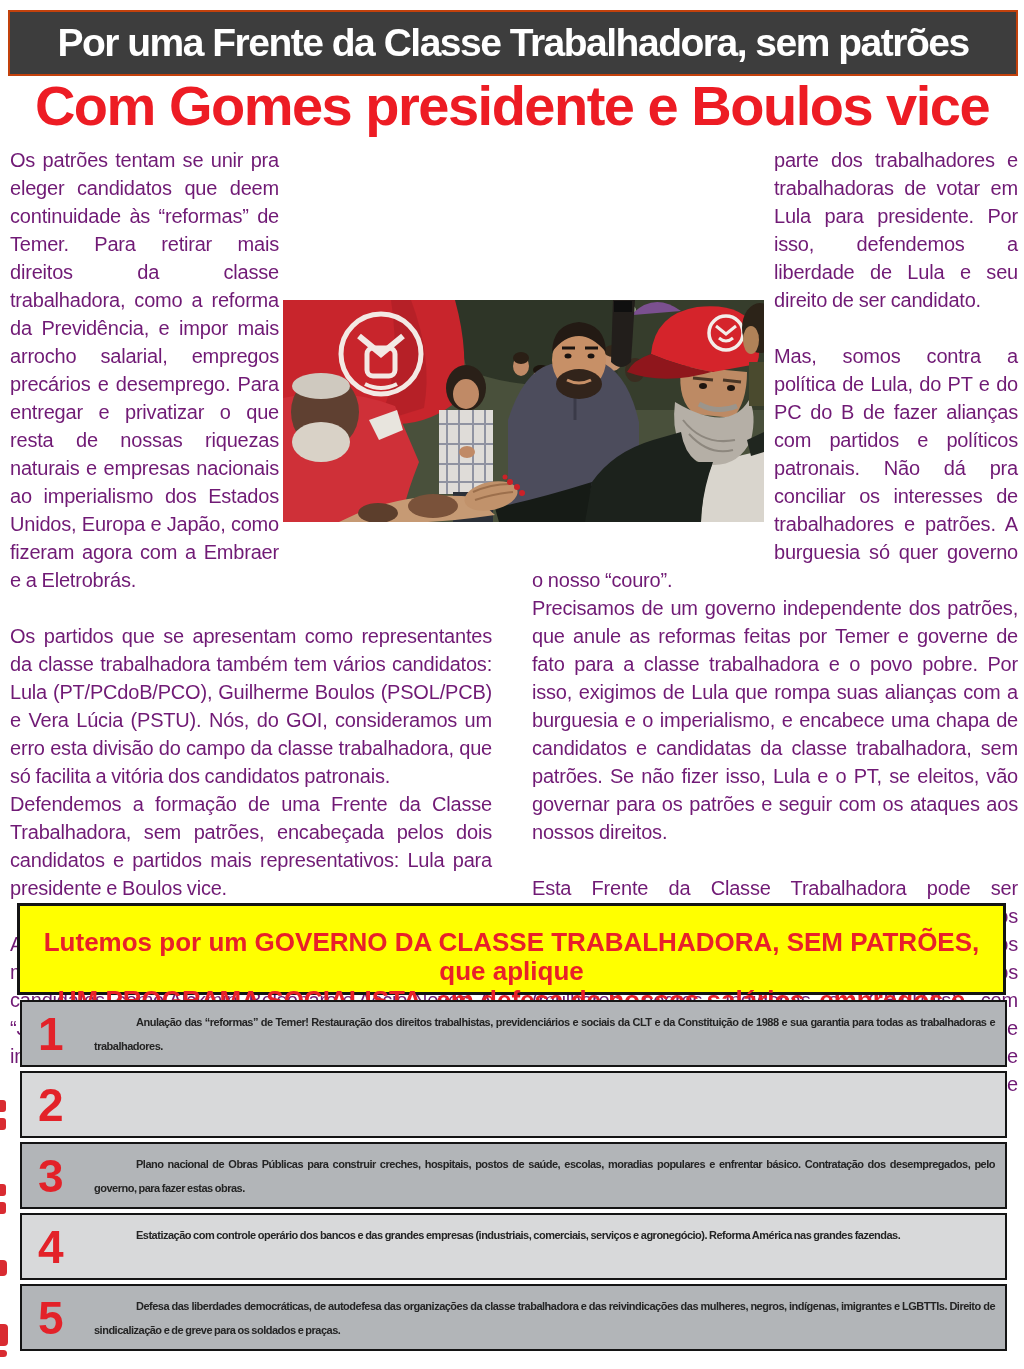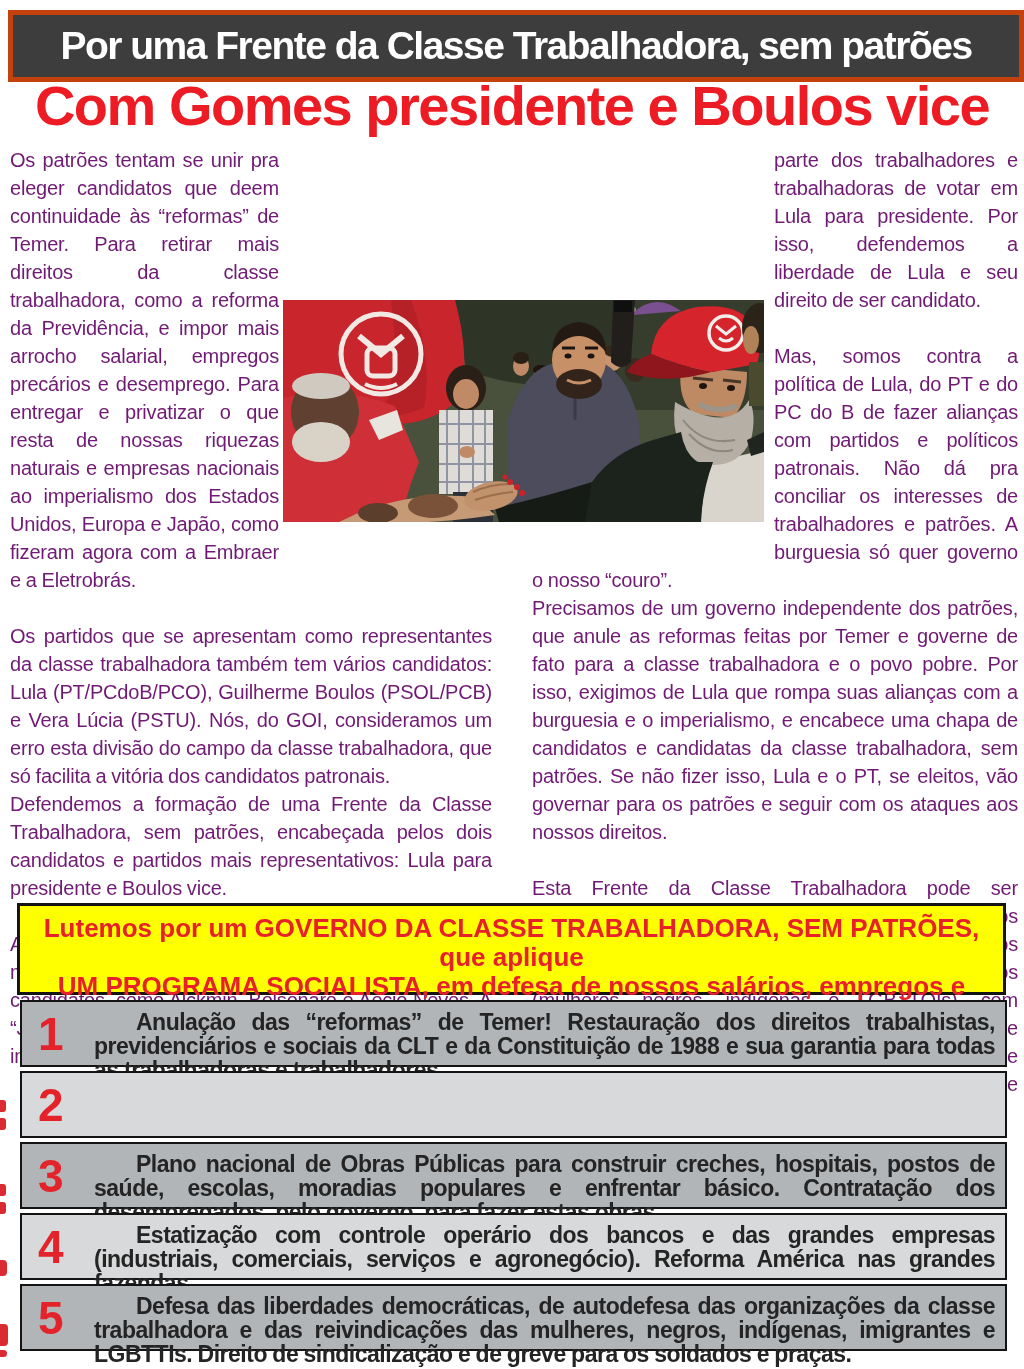--- a/index.html
+++ b/index.html
@@ -1,21 +1,21 @@
 <!DOCTYPE html>
 <html><head>
 <meta charset="utf-8">
 <style>
   html,body{margin:0;padding:0;background:#ffffff;}
   .page{position:relative;width:1024px;height:1369px;background:#ffffff;overflow:hidden;
         font-family:"Liberation Sans",sans-serif;}
 
   
   .banner{position:absolute;left:8px;top:10px;width:1006px;height:62px;background:#3d3d3d;
-          border:5px solid #c2410c;display:flex;align-items:center;justify-content:center;}
+          border:2px solid #c2410c;display:flex;align-items:center;justify-content:center;}
   .banner span{color:#ffffff;font-size:39px;font-weight:700;letter-spacing:-1.5px;white-space:nowrap;}
 
   
   .headline{position:absolute;left:0;top:76px;width:1024px;text-align:center;color:#ed1c24;
             font-size:56px;font-weight:700;letter-spacing:-1.5px;line-height:60px;}
 
   
   .col{position:absolute;font-size:20px;line-height:28px;color:#701a75;text-align:justify;
        letter-spacing:-0.2px;word-spacing:-0.5px;}
   .col p{margin:0;}
@@ -25,31 +25,31 @@
   .spacer-r{float:right;width:213px;height:284px;margin-top:148px;}
   .spacer-l{float:left;width:242px;height:262px;margin-top:150px;}
 
   
   .photo{position:absolute;left:283px;top:300px;width:481px;height:222px;overflow:hidden;}
   .photo svg{display:block;}
 
   
   .callout{position:absolute;left:17px;top:903px;width:989px;height:92px;background:#ffff00;
            border:3px solid #141414;box-sizing:border-box;text-align:center;
-           color:#e8202a;font-weight:700;font-size:26px;line-height:29px;padding-top:8px;}
+           color:#e8202a;font-weight:700;font-size:26px;line-height:29px;padding-top:22px;}
   .callout span{display:block;}
 
   
   .measures{position:absolute;left:20px;top:1000px;width:987px;}
   .measure{position:relative;box-sizing:border-box;height:67px;margin-bottom:4px;
            border:2px solid #141414;}
   .m-dark{background:#b2b5b8;}
   .m-light{background:#d8d9da;}
   .m-num{position:absolute;left:16px;top:8px;color:#e32229;font-size:46px;font-weight:700;line-height:48px;}
-  .m-text{margin:0 10px 0 72px;padding-top:8px;text-indent:42px;font-size:23px;line-height:24px;
+  .m-text{margin:0 10px 0 72px;padding-top:8px;text-indent:42px;font-size:11px;line-height:24px;
           font-weight:700;color:#242424;text-align:justify;letter-spacing:-0.5px;word-spacing:-0.5px;}
 
   
   .mark{position:absolute;background:#d92b31;}
   .mk1a{left:0;top:1100px;width:6px;height:12px;border-radius:0 3px 3px 0;}
   .mk1b{left:0;top:1118px;width:6px;height:12px;border-radius:0 3px 3px 0;}
   .mk2a{left:0;top:1184px;width:6px;height:12px;border-radius:0 3px 3px 0;}
   .mk2b{left:0;top:1202px;width:6px;height:12px;border-radius:0 3px 3px 0;}
   .mk3{left:0;top:1260px;width:7px;height:16px;border-radius:0 4px 4px 0;}
   .mk4a{left:0;top:1324px;width:8px;height:22px;border-radius:0 4px 4px 0;}

